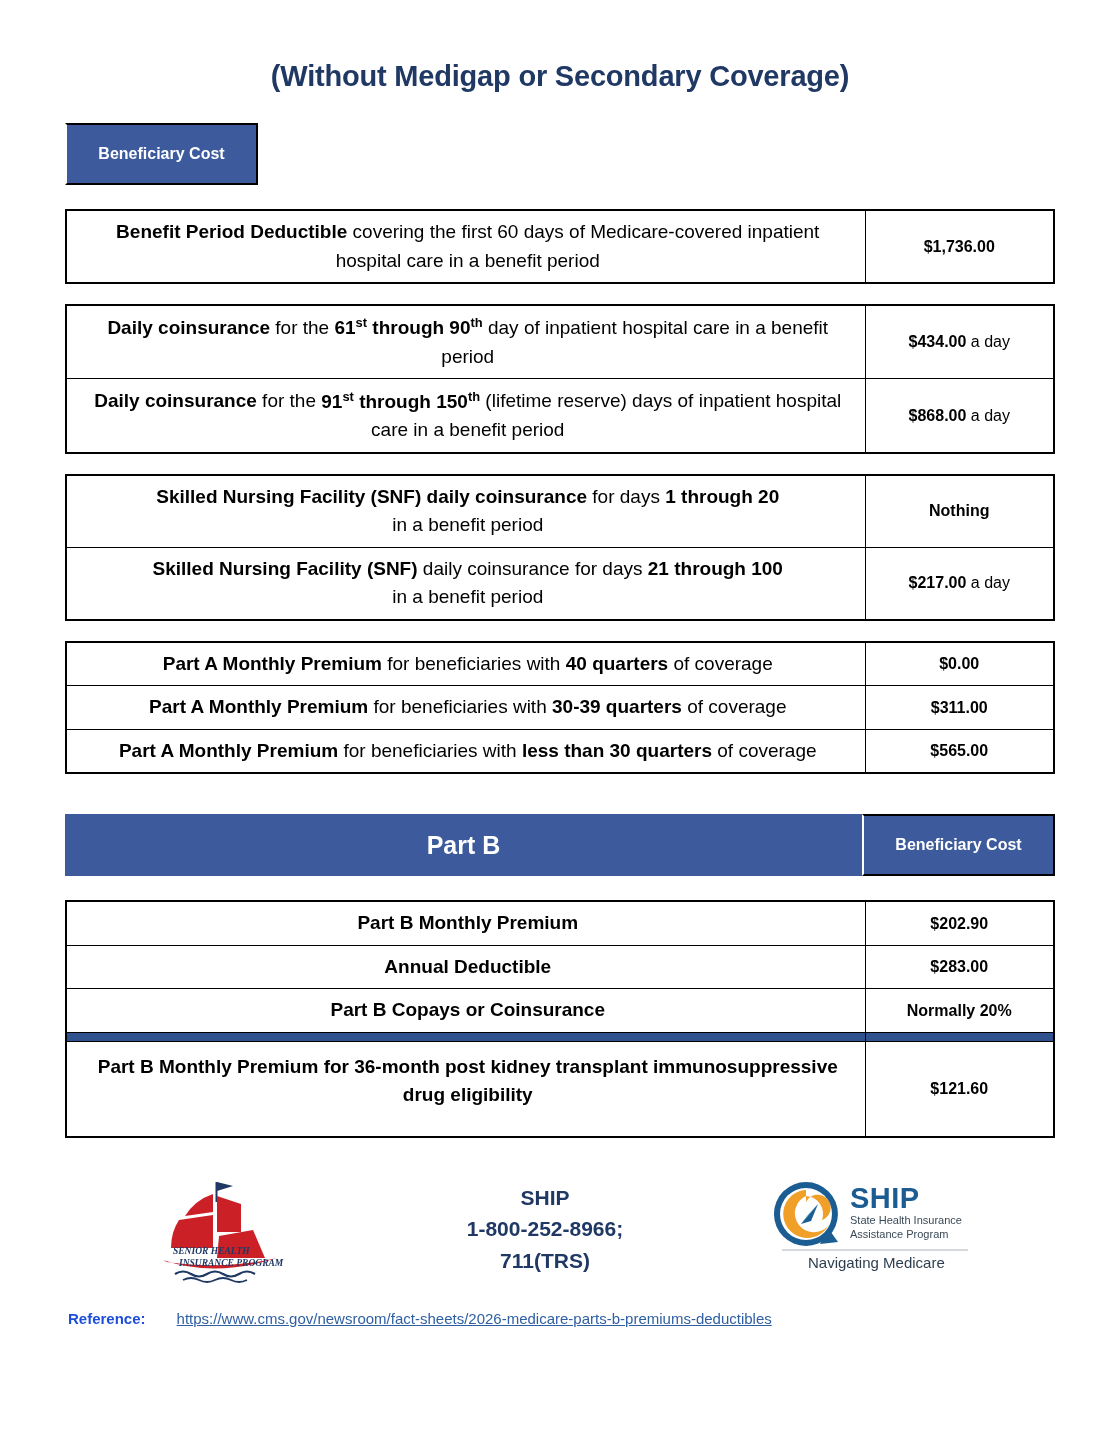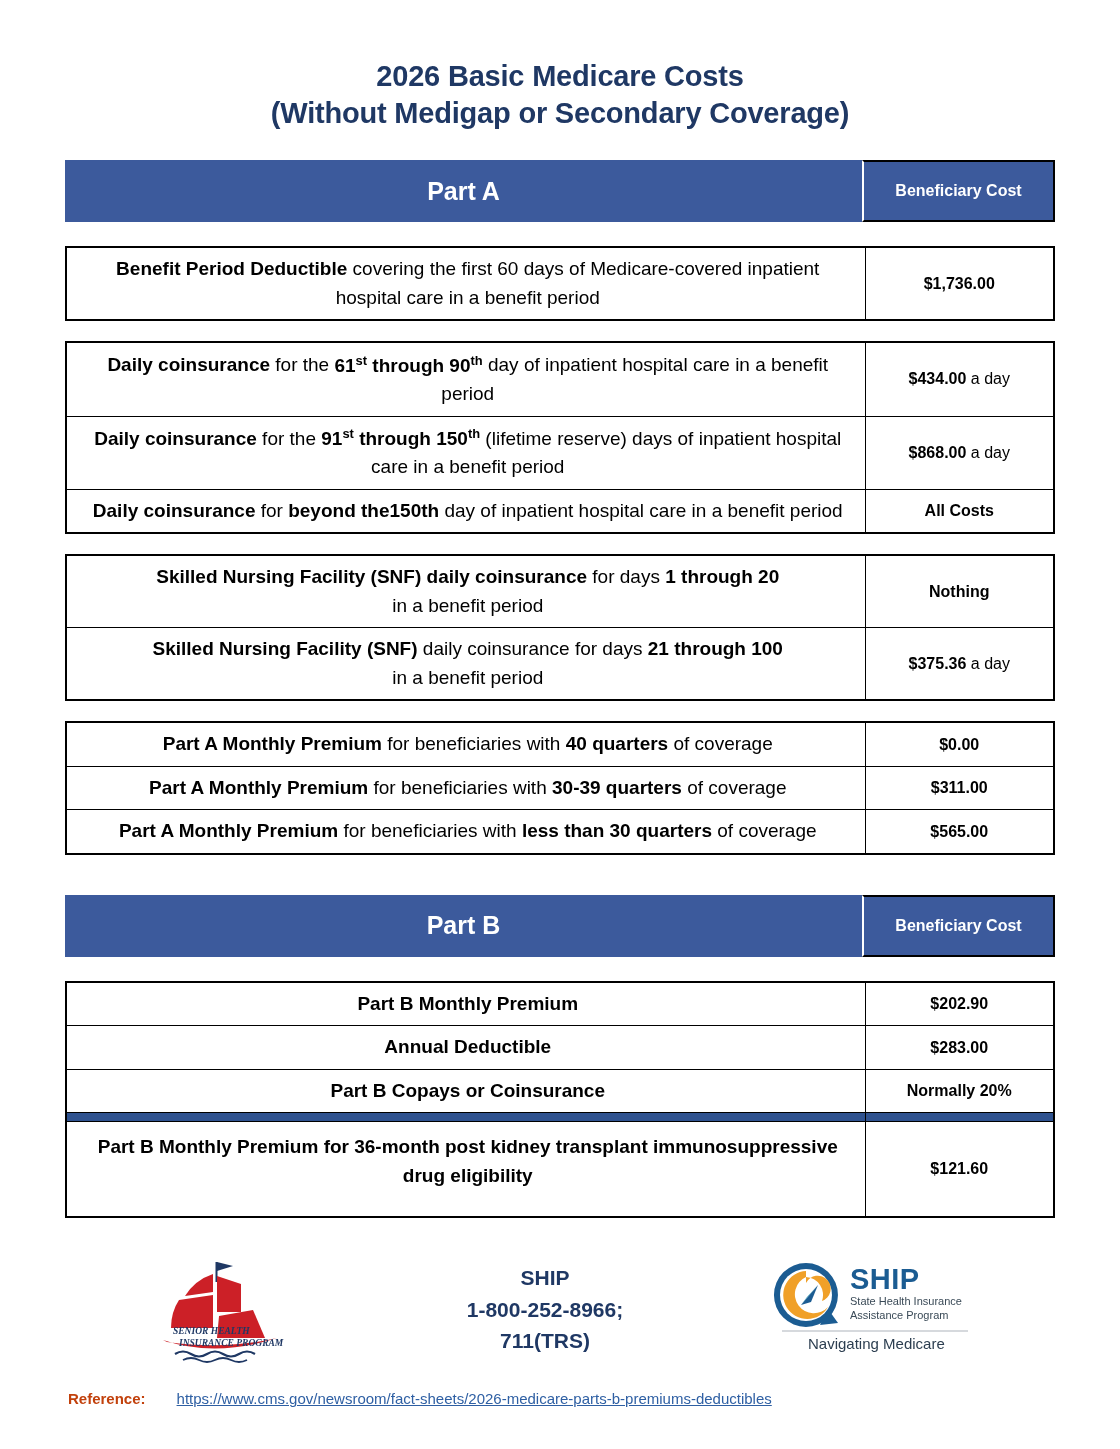--- a/index.html
+++ b/index.html
@@ -125,40 +125,38 @@
   .ship-logo-svg { display: block; }
 
   .reference {
     margin-top: 26px;
     font-size: 15px;
     display: flex;
     align-items: baseline;
     gap: 14px;
     padding-left: 3px;
   }
-  .reference .ref-label { color: #c2410c; font-weight: bold; }
+  .reference .ref-label { color: #1d4ed8; font-weight: bold; }
   .reference .ref-link {
     color: #2E5FA3;
     text-decoration: underline;
     font-size: 15px;
     padding-left: 17px;
   }
 </style>
 </head>
 <body>
 
 <div class="page">
 
   <div class="title-block">
-    <div class="title-line1">2026 Basic Medicare Costs</div>
     <div class="title-line2">(Without Medigap or Secondary Coverage)</div>
   </div>
 
   <div class="section-header">
-    <div class="sh-main">Part A</div>
     <div class="sh-cost">Beneficiary Cost</div>
   </div>
 
   <div class="gap-md"></div>
 
   <table class="tbl">
       <tbody>
     <tr>
       <td class="desc">
         <span class="b">Benefit Period Deductible</span><span> covering the first 60 days of Medicare-covered inpatient hospital care in a benefit period</span>
@@ -183,49 +181,41 @@
       </td>
     </tr>
     <tr>
       <td class="desc">
         <span class="b">Daily coinsurance</span><span> for the <span class="b">91<sup>st</sup> through 150<sup>th</sup></span> (lifetime reserve) days of inpatient hospital care in a benefit period</span>
       </td>
       <td class="cost">
         <span class="amt">$868.00</span><span class="suffix"> a day</span>
       </td>
     </tr>
-    <tr>
-      <td class="desc">
-        <span class="b">Daily coinsurance</span><span> for <span class="b">beyond the150th</span> day of inpatient hospital care in a benefit period</span>
-      </td>
-      <td class="cost">
-        <span class="amt">All Costs</span>
-      </td>
-    </tr>
   </tbody>
     </table>
 
   <div class="gap-sm"></div>
 
   <table class="tbl">
       <tbody>
     <tr>
       <td class="desc">
         <span class="b">Skilled Nursing Facility (SNF) daily coinsurance</span><span> for days <span class="b">1 through 20</span><br>in a benefit period</span>
       </td>
       <td class="cost">
         <span class="amt">Nothing</span>
       </td>
     </tr>
     <tr>
       <td class="desc">
         <span class="b">Skilled Nursing Facility (SNF)</span><span> daily coinsurance for days <span class="b">21 through 100</span><br>in a benefit period</span>
       </td>
       <td class="cost">
-        <span class="amt">$375.36</span><span class="suffix"> a day</span>
+        <span class="amt">$217.00</span><span class="suffix"> a day</span>
       </td>
     </tr>
   </tbody>
     </table>
 
   <div class="gap-sm"></div>
 
   <table class="tbl">
       <tbody>
     <tr>

